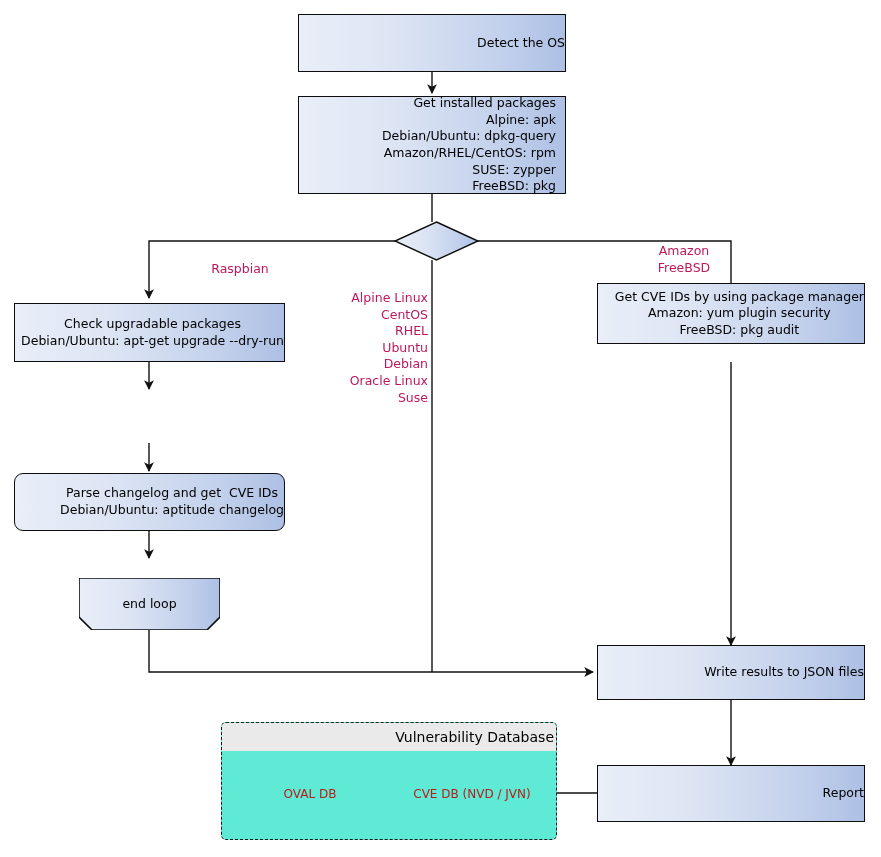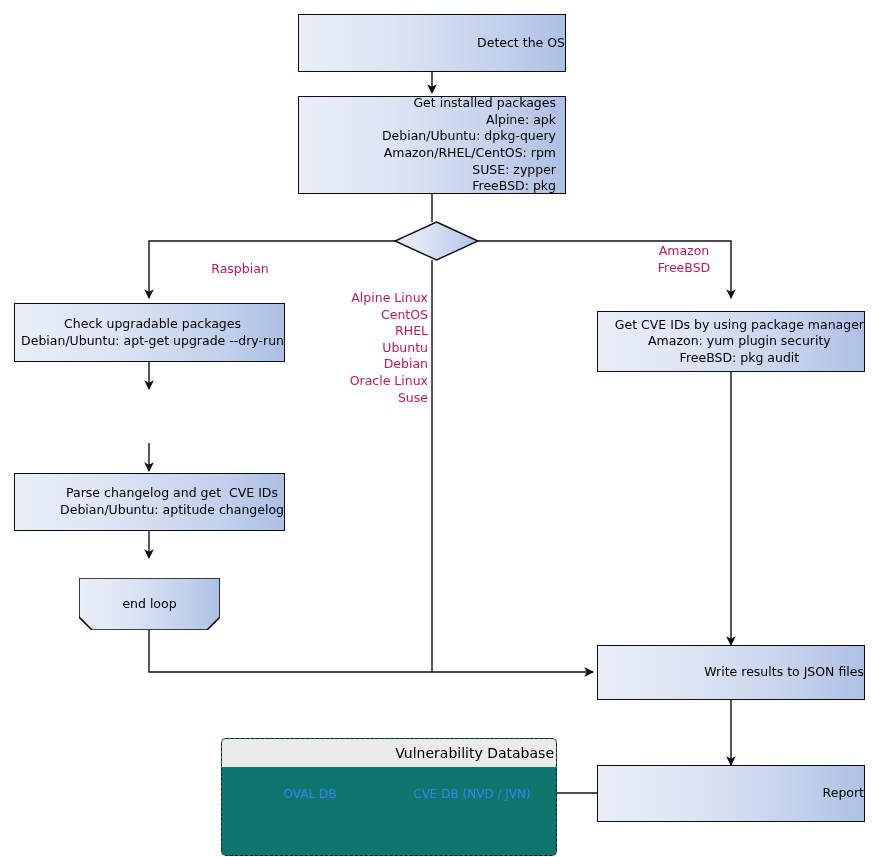--- a/index.html
+++ b/index.html
@@ -79,23 +79,22 @@
     color: #be185d;
   }
   .edge-label.ra { text-align: right; }
   .edge-label.ctr { text-align: center; }
 
   .group-box {
     position: absolute;
     box-sizing: border-box;
     border: 1.6px dashed #1a1a1a;
     border-radius: 5px;
-    background: #0f766e;
+    background: #5eead4;
     overflow: visible;
-    margin-top: 16px;
   }
   .group-head {
     position: absolute;
     left: 0; top: 0;
     width: 100%;
     height: 28px;
     background: #eaeaea;
     border-top-left-radius: 4px;
     border-top-right-radius: 4px;
   }
@@ -106,21 +105,21 @@
     font-size: 14px;
     line-height: 20px;
     white-space: nowrap;
     color: #000;
   }
   .cyl-label {
     position: absolute;
     width: 100%;
     text-align: center;
     font-size: 12px;
-    color: #3b82f6;
+    color: #b91c1c;
     white-space: pre;
   }
 </style>
 </head>
 <body>
 
 <div id="diagram">
 
   <svg id="wires" viewBox="0 0 881 857">
     <defs>
@@ -192,33 +191,33 @@
 SUSE: zypper
 FreeBSD: pkg</span>
   </div>
 
   <div class="node" style="left:14px; top:303px; width:271px; height:59px;">
     <span>Check upgradable packages
 Debian/Ubuntu: apt-get upgrade --dry-run</span>
   </div>
 
 
-  <div class="node" style="left:14px; top:473px; width:271px; height:58px;">
+  <div class="node" style="left:14px; top:473px; width:271px; height:58px;border-radius:9px;">
     <span>Parse changelog and get  CVE IDs
 Debian/Ubuntu: aptitude changelog</span>
   </div>
 
   <div class="node loop-end" style="left:79px; top:560px; width:141px; height:52px;">
     <svg class="shp" viewBox="0 0 141 52" preserveAspectRatio="none">
       <polygon points="0,0 141,0 141,39 128,52 13,52 0,39" fill="url(#nodegrad)" stroke="#0d0d0d" stroke-width="1.6" vector-effect="non-scaling-stroke"></polygon>
     </svg>
     <div class="loop-label">end loop</div>
   </div>
 
-  <div class="node" style="left:597px; top:311px; width:268px; height:61px;">
+  <div class="node" style="left:597px; top:283px; width:268px; height:61px;">
     <span>Get CVE IDs by using package manager
 Amazon: yum plugin security
 FreeBSD: pkg audit</span>
   </div>
 
   <div class="node" style="left:597px; top:765px; width:268px; height:57px;">
     <span>Report</span>
   </div>
 
   <div class="node" style="left:597px; top:645px; width:268px; height:55px;">

